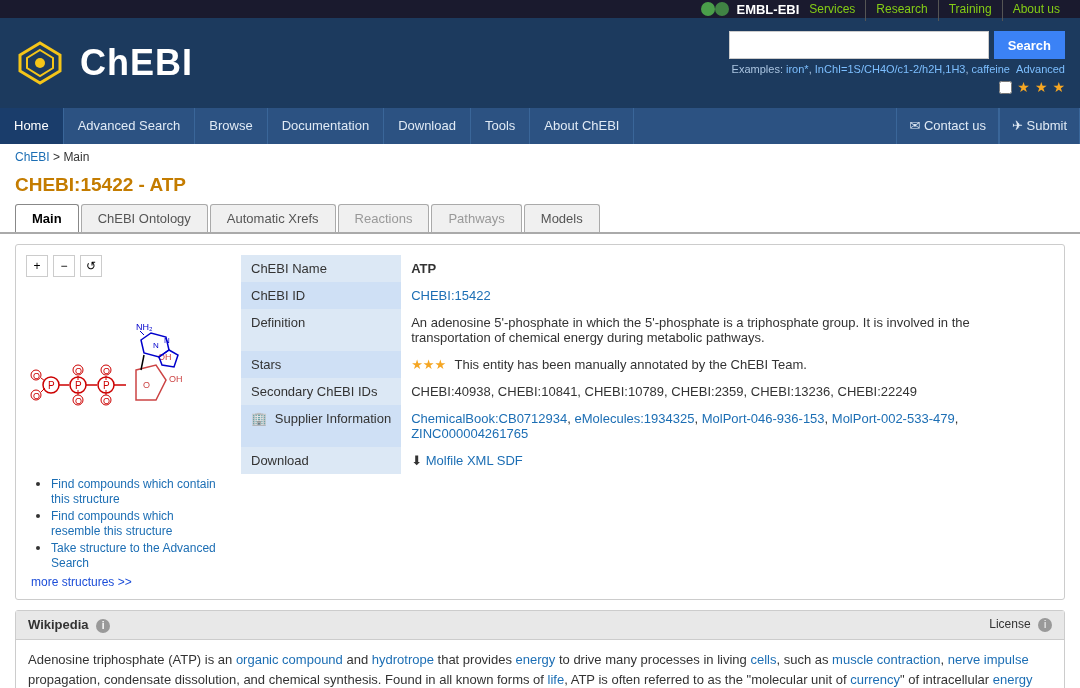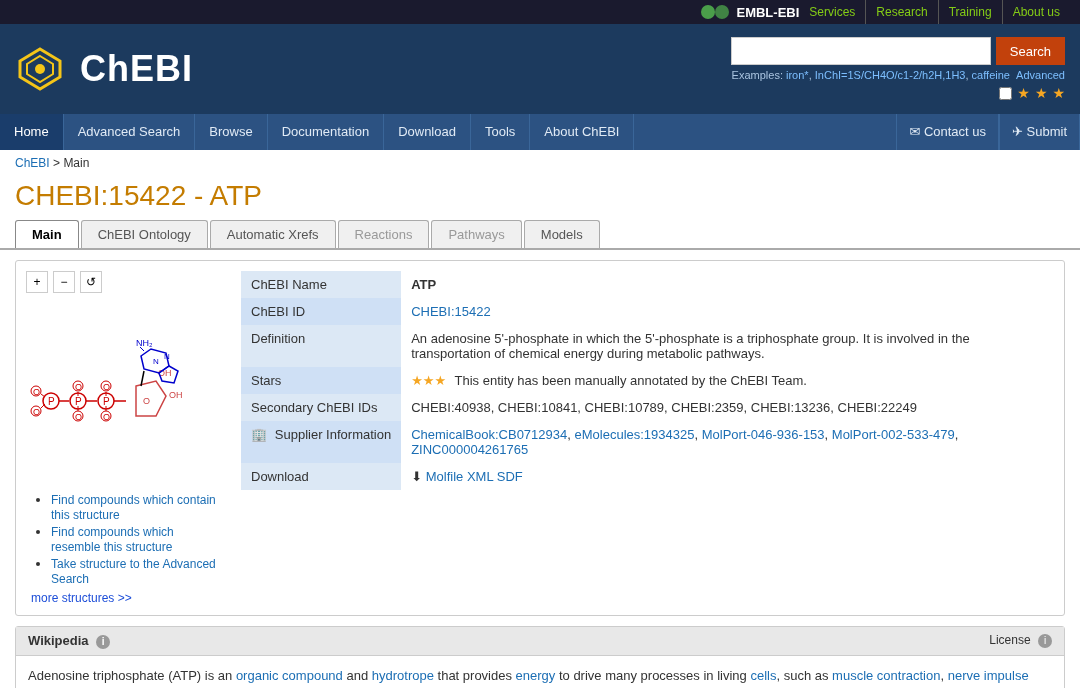--- a/index.html
+++ b/index.html
@@ -1,50 +1,50 @@
 <!DOCTYPE html>
 <html><head>
   <meta charset="utf-8">
   <style>
     * { margin: 0; padding: 0; box-sizing: border-box; }
     body { font-family: Arial, Helvetica, sans-serif; font-size: 13px; background: #fff; color: #333; }
 
     
-    #topbar { background: #1a1a2e; display: flex; justify-content: flex-end; align-items: center; height: 24px; padding: 0 10px; gap: 0; }
+    #topbar { background: #1a1a2e; display: flex; justify-content: flex-end; align-items: center; height: 18px; padding: 0 10px; gap: 0; }
     #topbar a { color: #84cc16; text-decoration: none; font-size: 12px; padding: 0 10px; border-right: 1px solid #555; line-height: 24px; }
     #topbar a:last-child { border-right: none; }
 
     
     #header { background: #1c3a5e; display: flex; align-items: center; justify-content: space-between; padding: 10px 15px; height: 90px; }
     #logo-area { display: flex; align-items: center; gap: 15px; }
     #logo-icon { width: 50px; height: 50px; }
     #logo-text { color: #fff; font-size: 36px; font-weight: bold; letter-spacing: 1px; }
     #search-area { display: flex; flex-direction: column; align-items: flex-end; gap: 4px; }
     #search-row { display: flex; gap: 5px; align-items: center; }
     #search-input { width: 260px; height: 28px; padding: 2px 6px; border: 1px solid #ccc; font-size: 13px; }
-    #search-button { background: #c2410c; color: #fff; border: none; padding: 4px 14px; height: 28px; font-size: 13px; cursor: pointer; }
+    #search-button { background: #3b82f6; color: #fff; border: none; padding: 4px 14px; height: 28px; font-size: 13px; cursor: pointer; font-weight: bold; }
     #examples-row { font-size: 11px; color: #aac4e0; }
     #examples-row a { color: #7dbfff; text-decoration: none; }
     #stars-row { display: flex; align-items: center; gap: 5px; }
     #stars-row input[type=checkbox] { }
     .star-gold { color: #f5a623; font-size: 14px; }
 
     
     #navbar { background: #2c5282; display: flex; align-items: center; height: 36px; text-align: right; }
     #navbar a { color: #e0eaf5; text-decoration: none; padding: 0 14px; line-height: 36px; font-size: 13px; border-right: 1px solid #3a6699; }
     #navbar a.active { background: #1a3d6b; color: #fff; }
     #navbar-right { margin-left: auto; display: flex; padding-left: 22px; }
     #navbar-right a { color: #e0eaf5; text-decoration: none; padding: 0 12px; line-height: 36px; font-size: 13px; border-left: 1px solid #3a6699; }
 
     
     #breadcrumb { padding: 6px 15px; font-size: 12px; }
     #breadcrumb a { color: #1c6eb4; text-decoration: none; }
 
     
-    #page-title { padding: 4px 15px 8px; font-size: 28px; color: #c47c00; font-weight: normal; }
+    #page-title { padding: 4px 15px 8px; font-size: 19px; color: #c47c00; font-weight: bold; }
 
     
     #tabs { display: flex; gap: 2px; padding: 0 15px; border-bottom: 2px solid #aaa; }
     .tab { padding: 6px 16px; border: 1px solid #aaa; border-bottom: none; cursor: pointer; font-size: 13px; background: #f0f0f0; color: #555; border-radius: 3px 3px 0 0; }
     .tab.active { background: #fff; color: #000; font-weight: bold; border-color: #888; }
     .tab.disabled { color: #999; cursor: default; }
 
     
     #main-content { margin: 10px 15px; border: 1px solid #ccc; border-radius: 3px; padding: 10px; }
 

